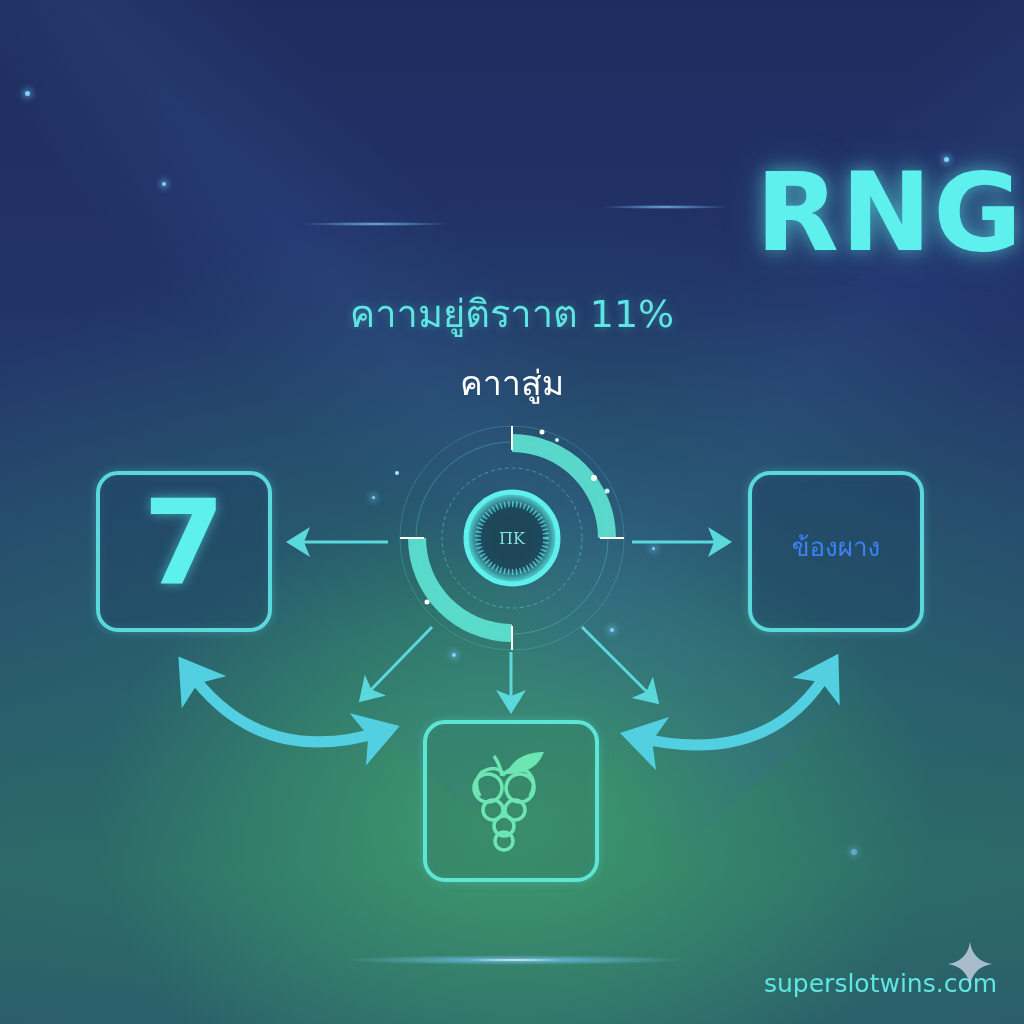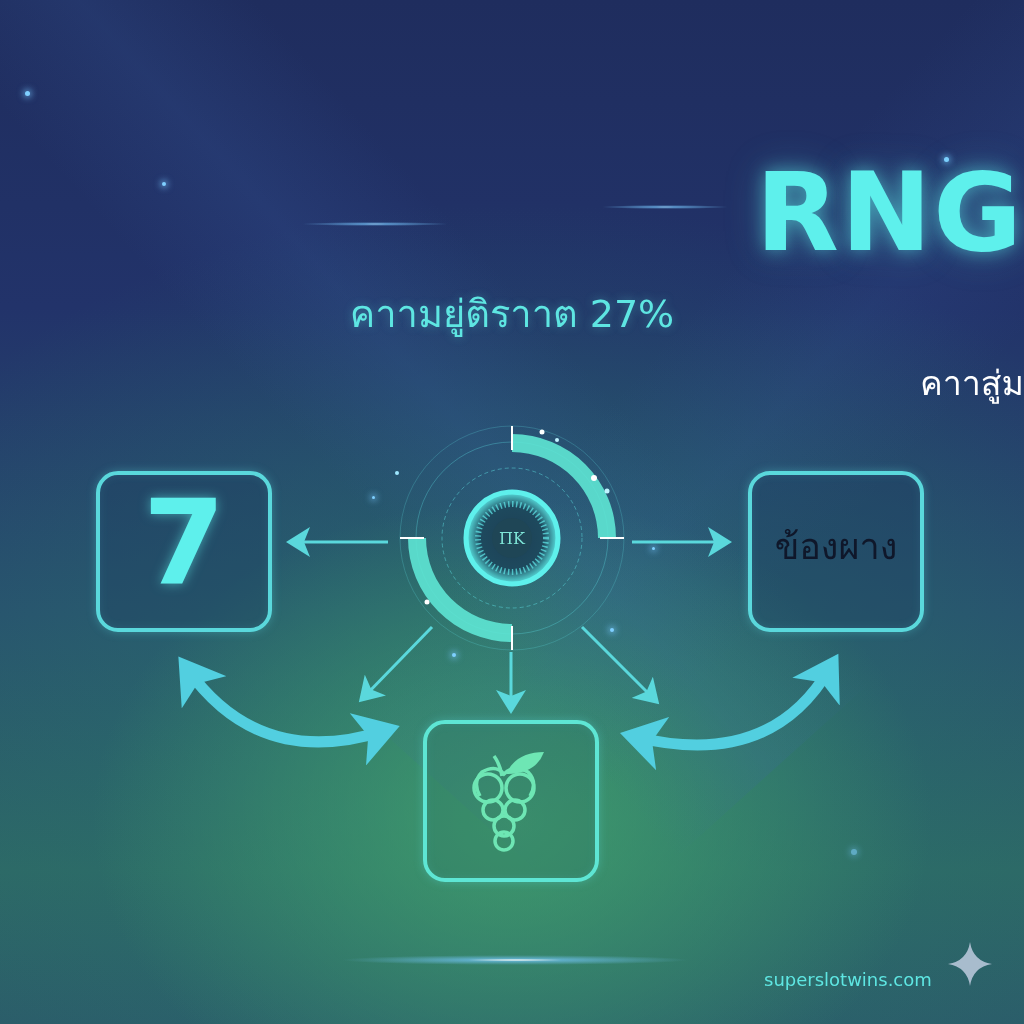--- a/index.html
+++ b/index.html
@@ -24,40 +24,40 @@
       font-family: "DejaVu Sans", sans-serif; font-weight: bold; font-size: 108px; letter-spacing: 2px;
       color: #5ef0ec; text-shadow: 0 0 18px rgba(94,240,236,0.55), 0 0 40px rgba(94,240,236,0.25);
     }
     .flare { position: absolute; height: 4px; border-radius: 2px;
       background: radial-gradient(ellipse at center, rgba(255,255,255,0.95) 0%, rgba(120,200,255,0.6) 20%, rgba(80,160,255,0) 70%); }
     .subtitle {
       position: absolute; left: 0; width: 1024px; text-align: center; top: 283px;
       font-size: 38px; color: #5ee6e2; text-shadow: 0 0 10px rgba(94,230,226,0.35);
     }
     .caption {
-      position: absolute; left: 0; width: 1024px; text-align: right; top: 356px;
+      position: absolute; left: 0; width: 1024px; text-align: center; top: 356px;
       font-size: 34px; color: #ffffff;
     }
 
     .box {
       position: absolute; box-sizing: border-box;
       border: 4px solid #5ad8dc; border-radius: 22px;
       background: rgba(30,60,95,0.35);
       box-shadow: 0 0 10px rgba(90,216,220,0.35), inset 0 0 10px rgba(90,216,220,0.12);
       display: flex; align-items: center; justify-content: center;
     }
     .box-seven { left: 96px; top: 471px; width: 176px; height: 161px; }
     .box-seven span { font-size: 118px; font-weight: bold; color: #5ef0ec; text-shadow: 0 0 12px rgba(94,240,236,0.55); margin-top: -18px; }
     .box-bonus { left: 748px; top: 471px; width: 176px; height: 161px; }
-    .box-bonus span { font-size: 36px; color: #0f172a; margin-top: -10px; }
+    .box-bonus span { font-size: 26px; color: #3b82f6; margin-top: -10px; }
     .box-fruit { left: 423px; top: 720px; width: 176px; height: 162px;
       background: rgba(50,120,100,0.35); border-color: #5ee6d4; }
 
     .watermark {
-      position: absolute; left: 764px; top: 969px; font-size: 18px; color: #5ee6e2; text-align: right;
+      position: absolute; left: 764px; top: 969px; font-size: 25px; color: #5ee6e2; text-align: right;
     }
     .star { position: absolute; left: 946px; top: 940px; width: 48px; height: 48px; }
   </style>
 </head>
 <body>
 
 <div class="layer">
   <div class="beam" style="left:-60px; top:40px; transform: rotate(-42deg);"></div>
   <div class="beam" style="left:1080px; top:-120px; transform: rotate(42deg); opacity:0.7;"></div>
   <div class="sparkle" style="left:25px; top:91px; width:5px; height:5px;"></div>
@@ -67,21 +67,21 @@
   <div class="sparkle" style="left:452px; top:653px; width:4px; height:4px;"></div>
   <div class="sparkle" style="left:610px; top:628px; width:4px; height:4px;"></div>
   <div class="sparkle" style="left:652px; top:547px; width:3px; height:3px;"></div>
   <div class="sparkle" style="left:372px; top:496px; width:3px; height:3px;"></div>
   <div class="flare" style="left:340px; top:955px; width:350px; height:10px;"></div>
 </div>
 
 <div class="flare" style="left:300px; top:222px; width:150px;"></div>
 <div class="flare" style="left:600px; top:205px; width:130px;"></div>
 <div class="title">RNG</div>
-<div class="subtitle">คาามยู่ติราาต 27%</div>
+<div class="subtitle">คาามยู่ติราาต 11%</div>
 <div class="caption">คาาสู่ม</div>
 
 <svg class="layer" viewBox="0 0 1024 1024">
   <defs>
     <marker id="ah" markerWidth="10" markerHeight="10" refX="6" refY="5" orient="auto" markerUnits="strokeWidth">
       <path d="M0,0 L8,5 L0,10 L2,5 Z" fill="#5ad8dc"></path>
     </marker>
     <marker id="ahBig" markerWidth="5" markerHeight="5" refX="2.5" refY="2.5" orient="auto" markerUnits="strokeWidth">
       <path d="M0,0 L4,2.5 L0,5 L1,2.5 Z" fill="#52cfe0"></path>
     </marker>

